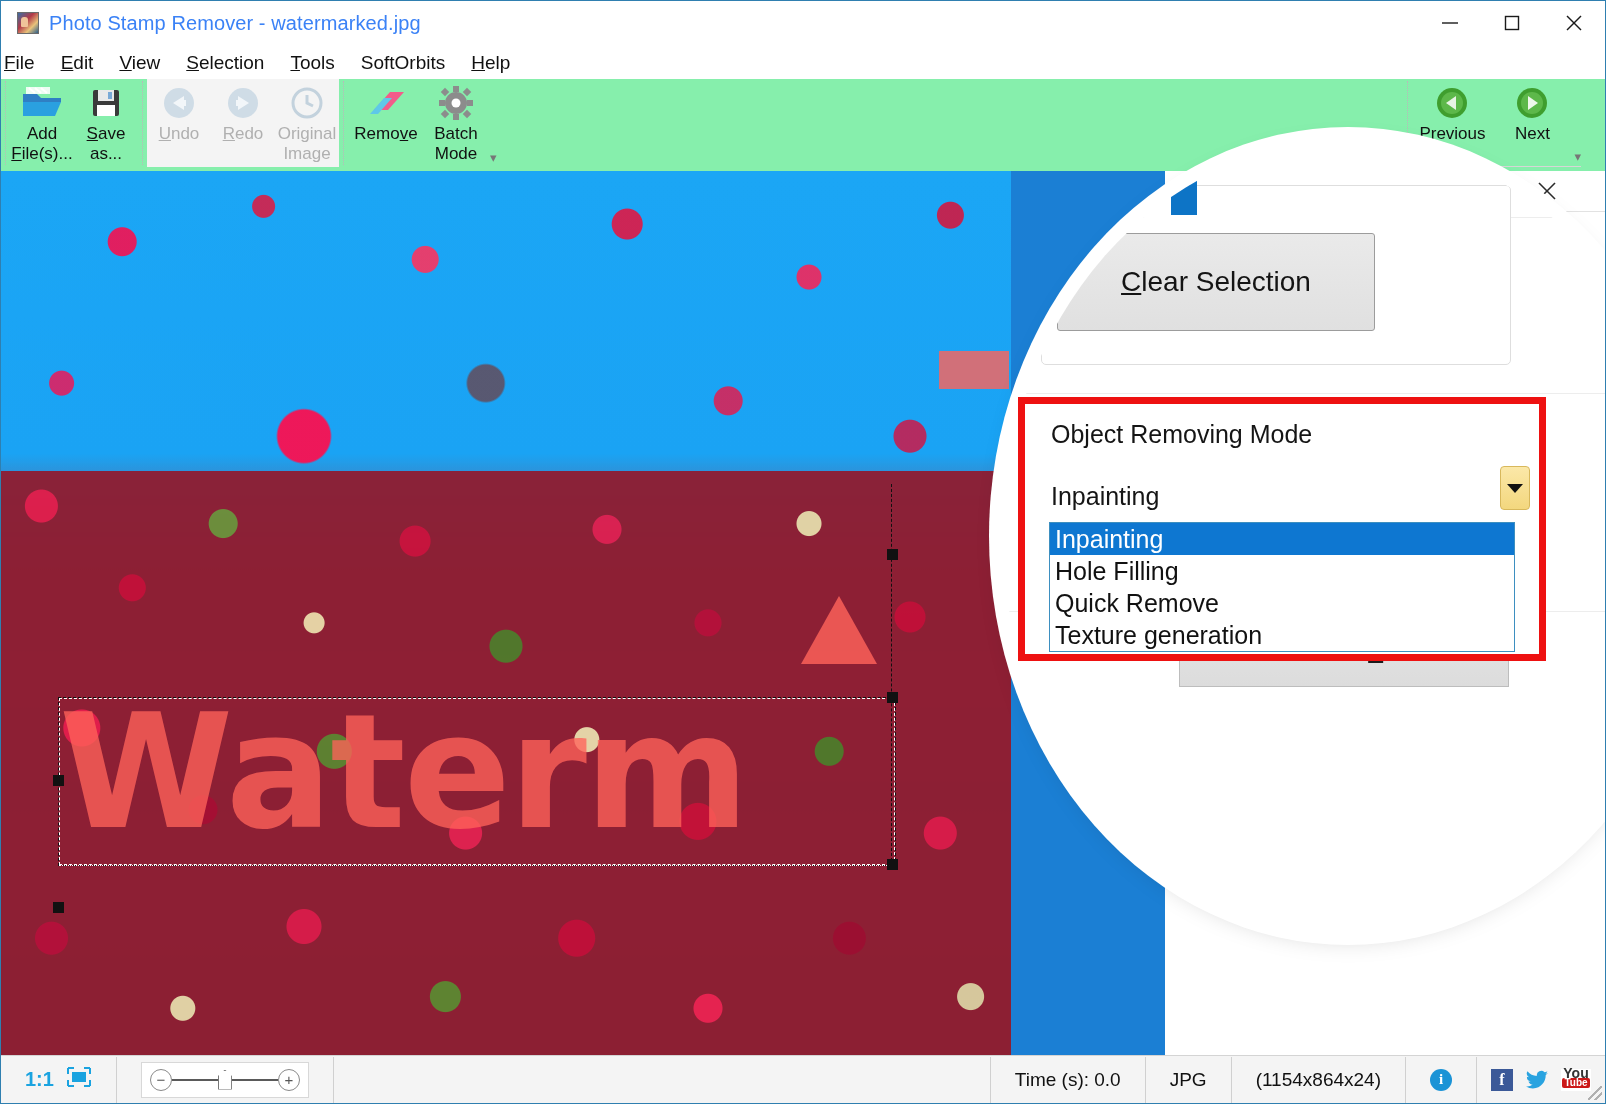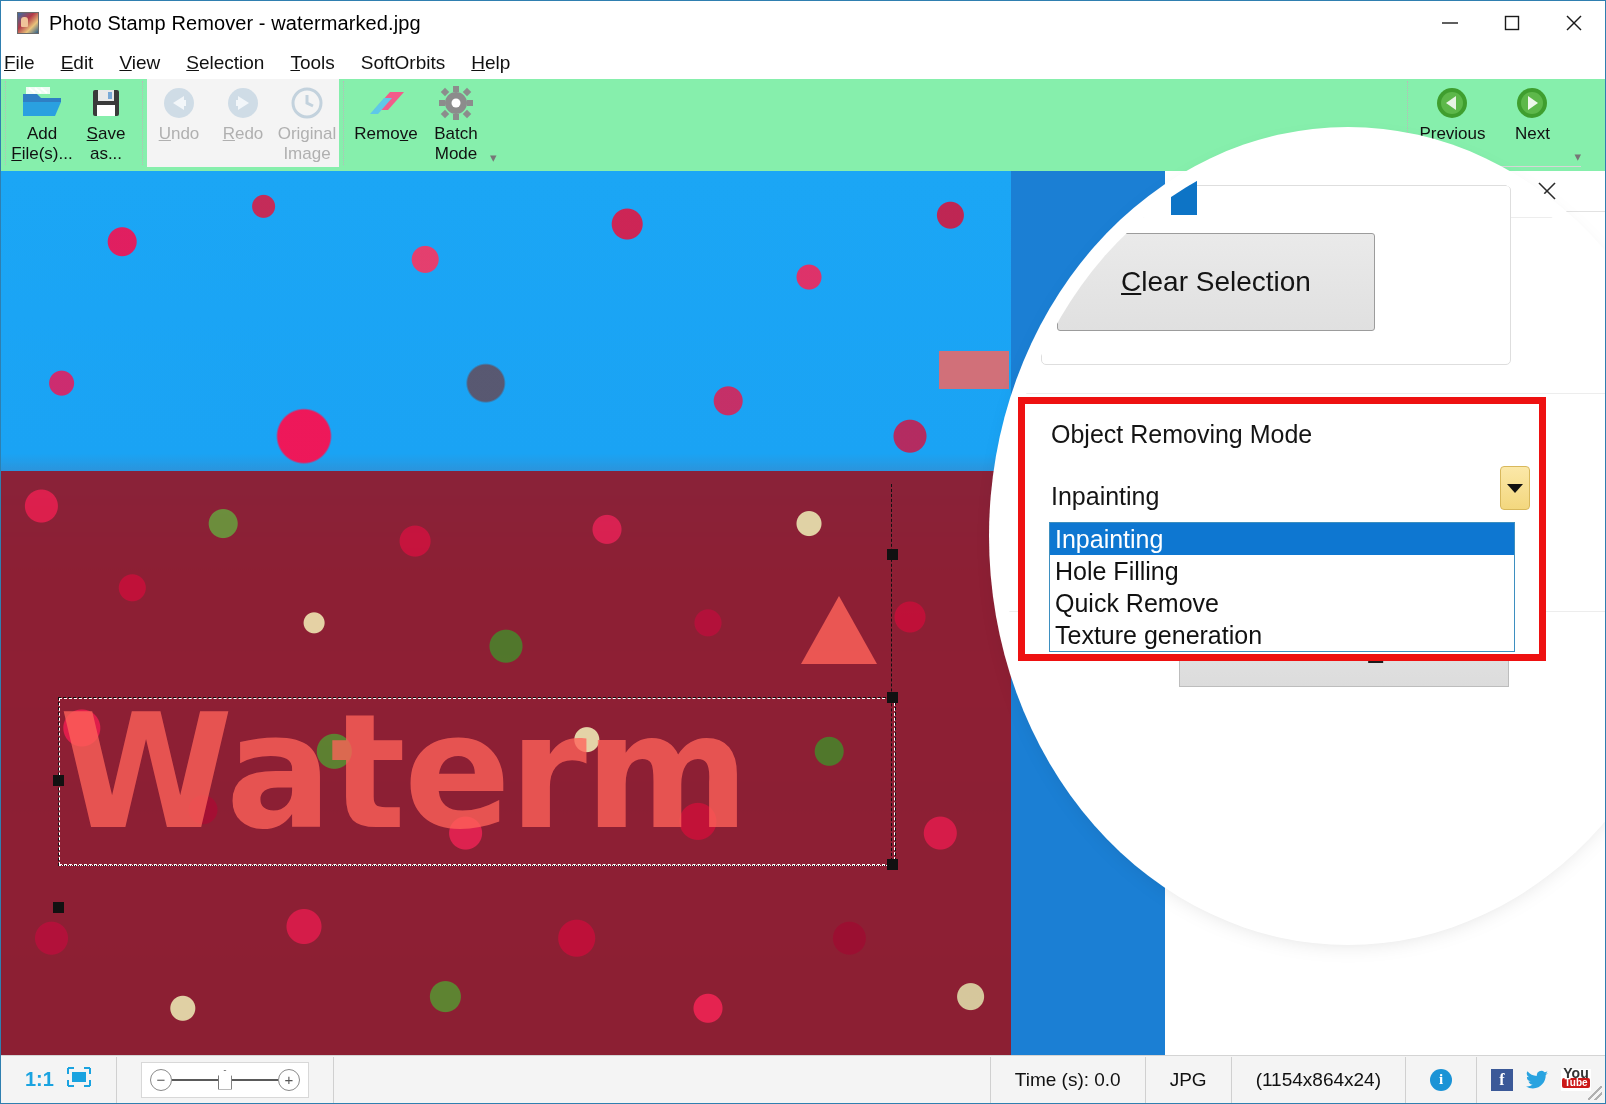--- a/index.html
+++ b/index.html
@@ -27,21 +27,21 @@
     width: 22px; height: 22px; margin-left: 16px; margin-right: 10px;
     background: linear-gradient(135deg,#3a6ea5 0%,#b23a48 40%,#e8c27a 70%,#2d5f8a 100%);
     border: 1px solid #6b6b6b;
     position: relative; flex: none;
   }
   .app-icon::after {
     content:""; position:absolute; left:3px; top:4px; width:7px; height:10px;
     background:#f0c49a; border-radius:3px 3px 1px 1px;
   }
   .title-text {
-    font-size: 20px; color: #000000; letter-spacing: .1px;
+    font-size: 20px; color: #3b82f6; letter-spacing: .1px;
   }
   .win-buttons {
     position: absolute; right: 0; top: 0; height: 44px;
     display: flex; align-items: center;
   }
   .win-btn {
     width: 62px; height: 44px;
     display: flex; align-items: center; justify-content: center;
     background: transparent;
   }

